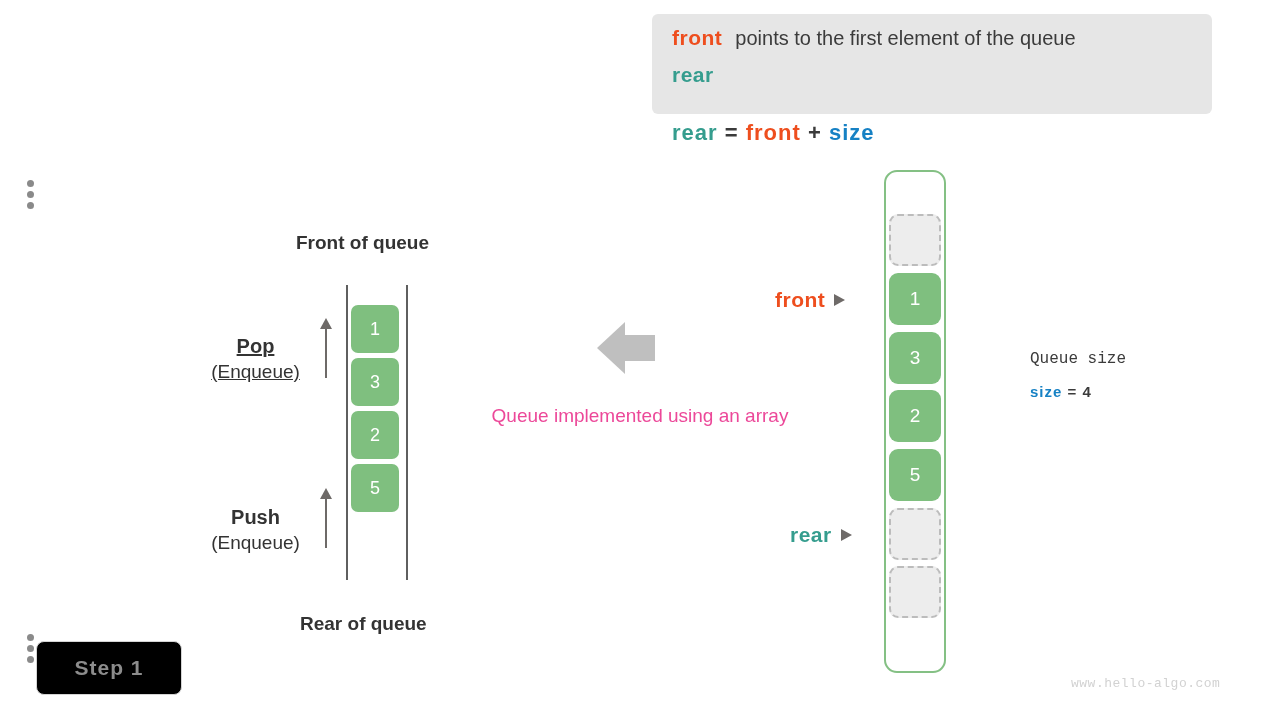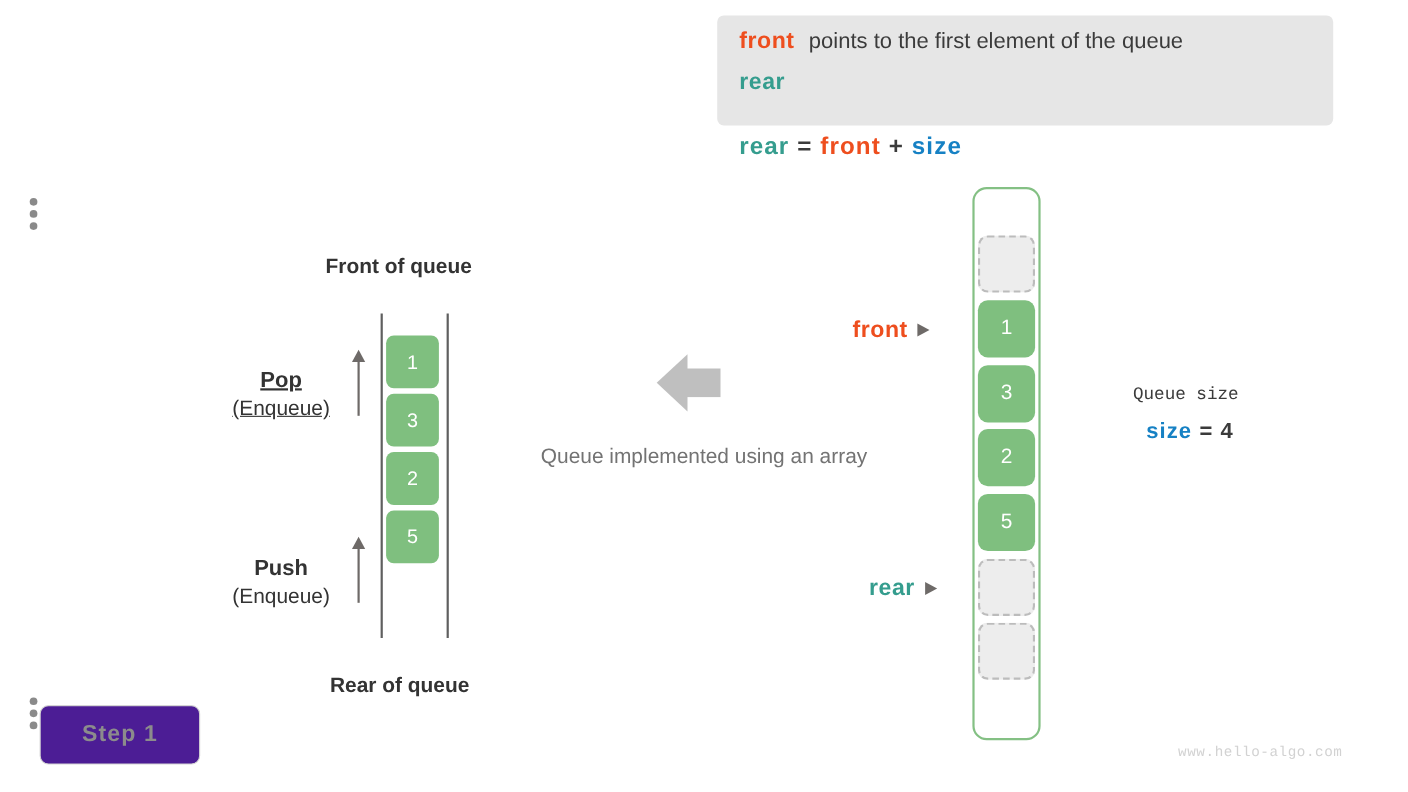--- a/index.html
+++ b/index.html
@@ -160,21 +160,21 @@
     width: 31px;
     height: 26px;
     background: #bfbfbf;
   }
   #center-caption {
     left: 455px;
     top: 405px;
     width: 370px;
     text-align: center;
     font-size: 19px;
-    color: #737373;
+    color: #ec4899;
     white-space: nowrap;
   }
 
   
   #array-container {
     left: 884px;
     top: 170px;
     width: 62px;
     height: 503px;
     border: 2px solid #84c084;
@@ -242,36 +242,35 @@
     top: 343px;
     white-space: nowrap;
   }
   #size-note .note-title {
     font-size: 16px;
     color: #3b3b3b;
     line-height: 32px;
     font-family: Liberation Mono, monospace;
   }
   #size-note .note-expr {
-    font-size: 20px;
+    font-size: 15px;
     line-height: 34px;
     letter-spacing: 1px;
-    margin-left: 12px;
   }
   #size-note .note-expr .op { color: #3b3b3b; }
 
   
   #step-badge {
     left: 36px;
     top: 641px;
     width: 144px;
     height: 52px;
     border: 1px solid #d4d4d4;
     border-radius: 8px;
-    background: #4c1d95;
+    background: #000000;
     display: flex;
     align-items: center;
     justify-content: center;
     font-size: 21px;
     color: #8c8c8c;
     letter-spacing: 1px;
   }
 
   
   #watermark {

